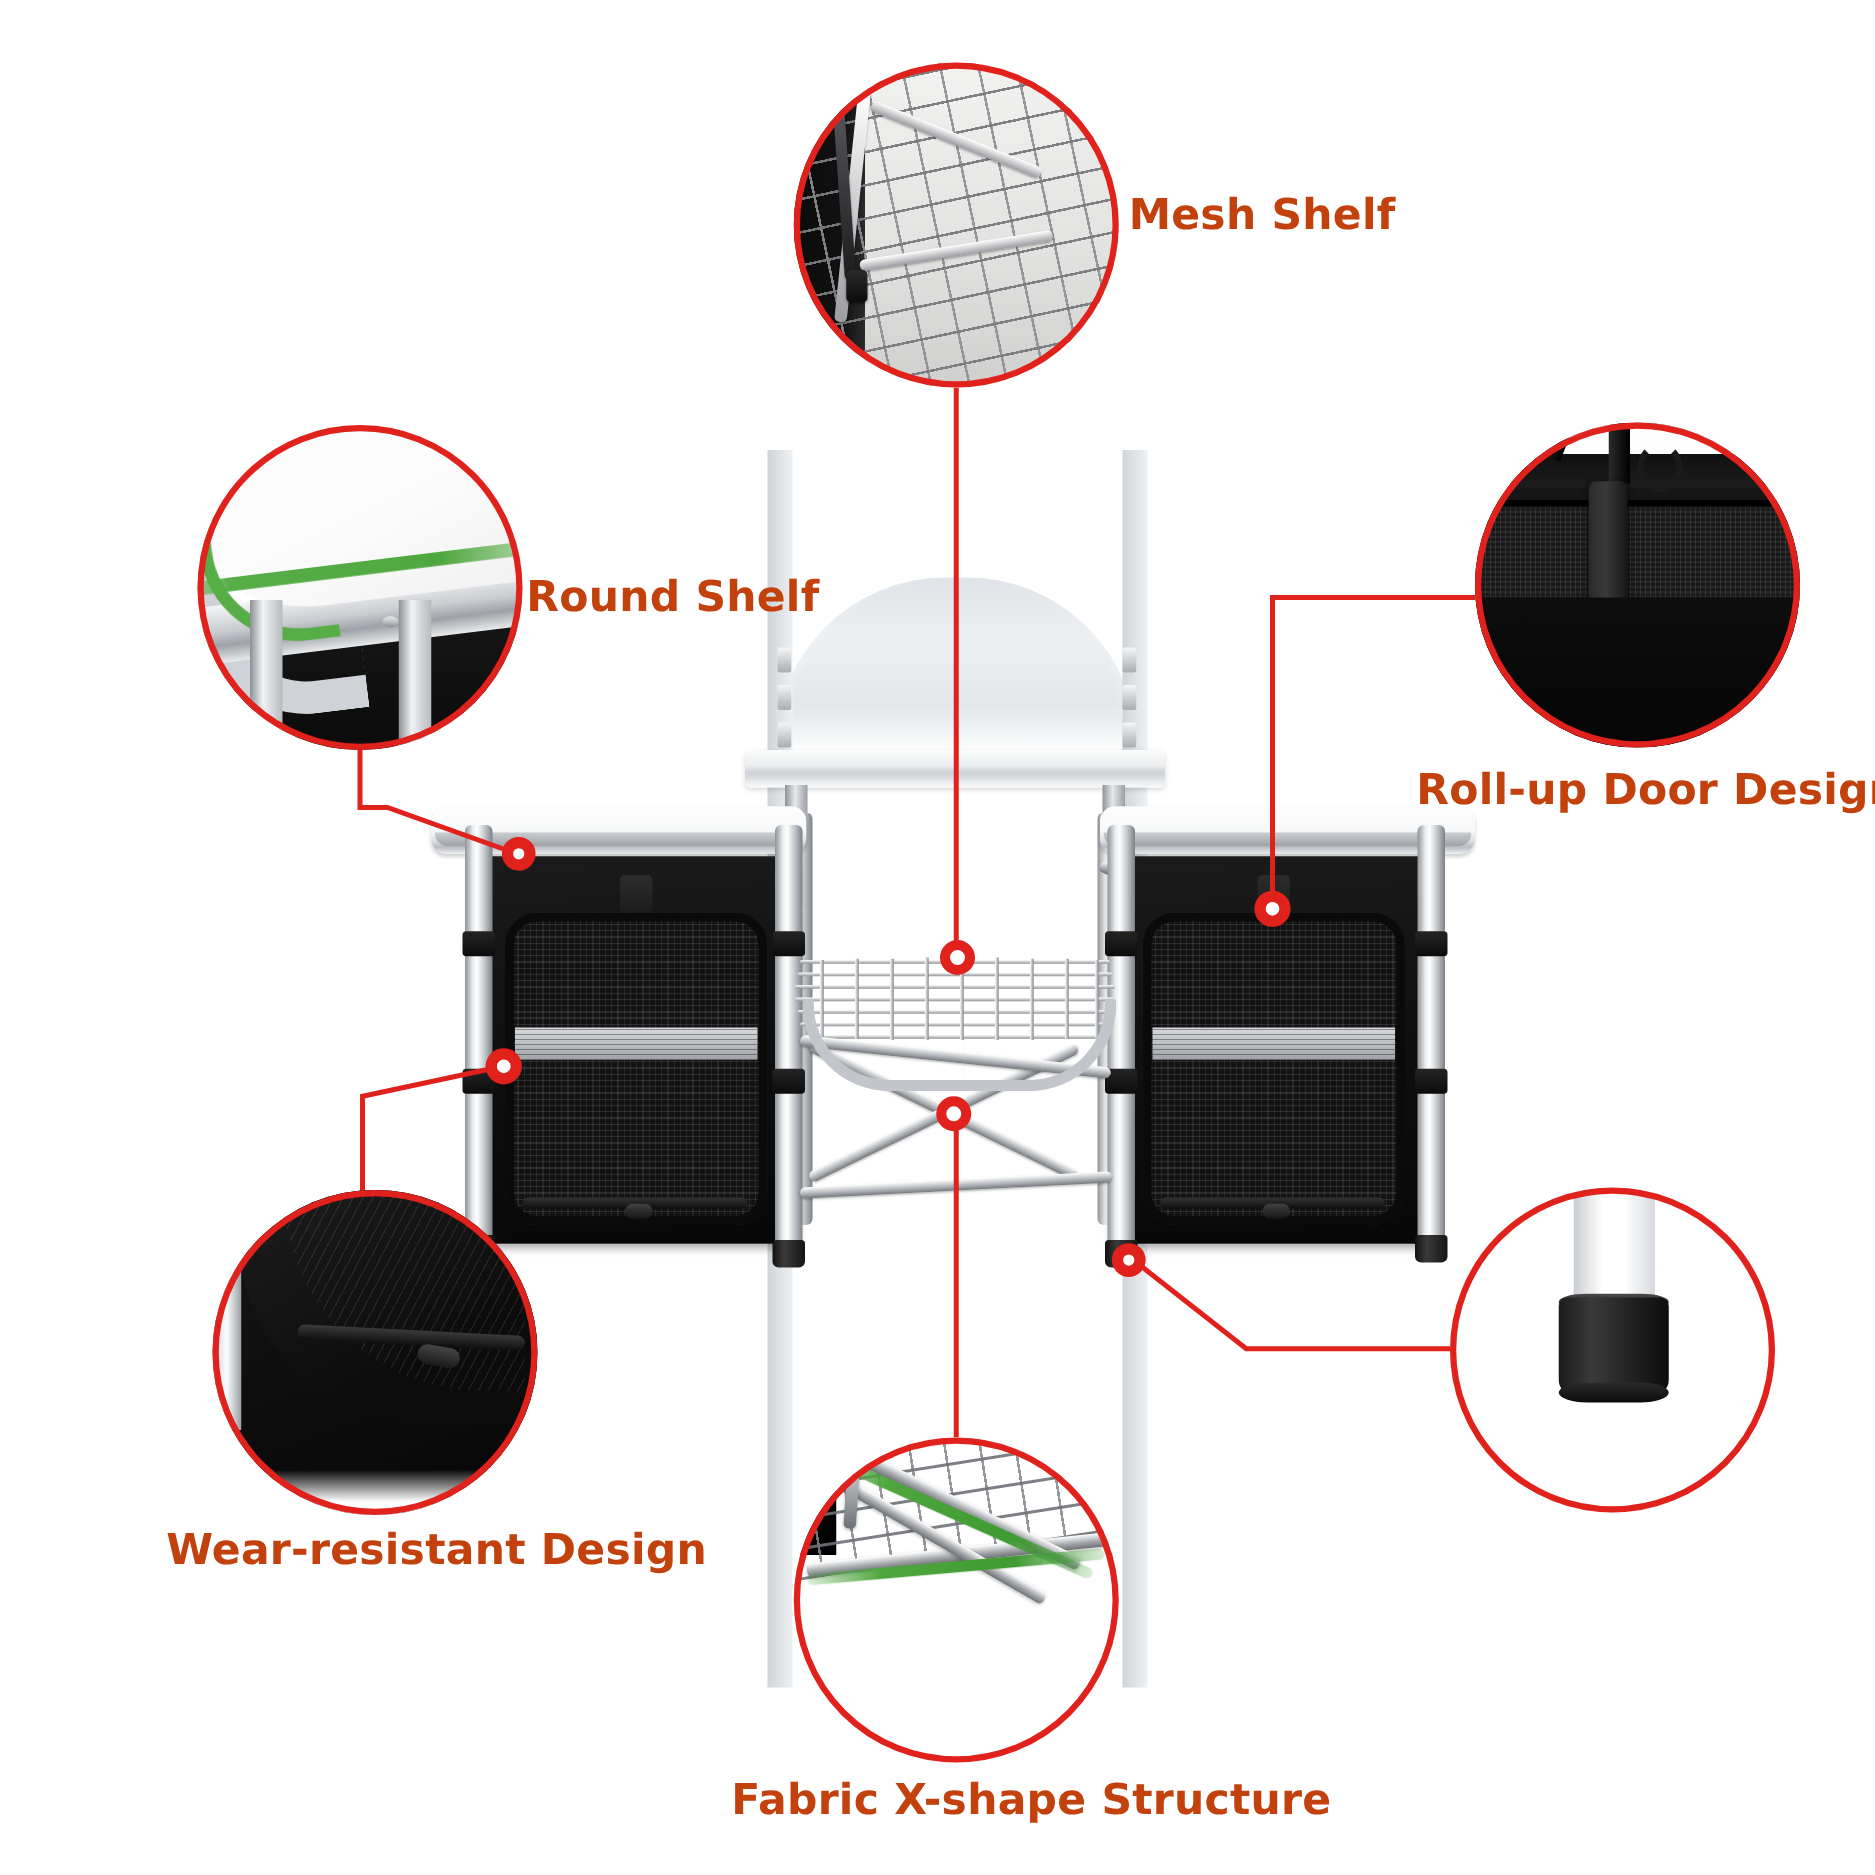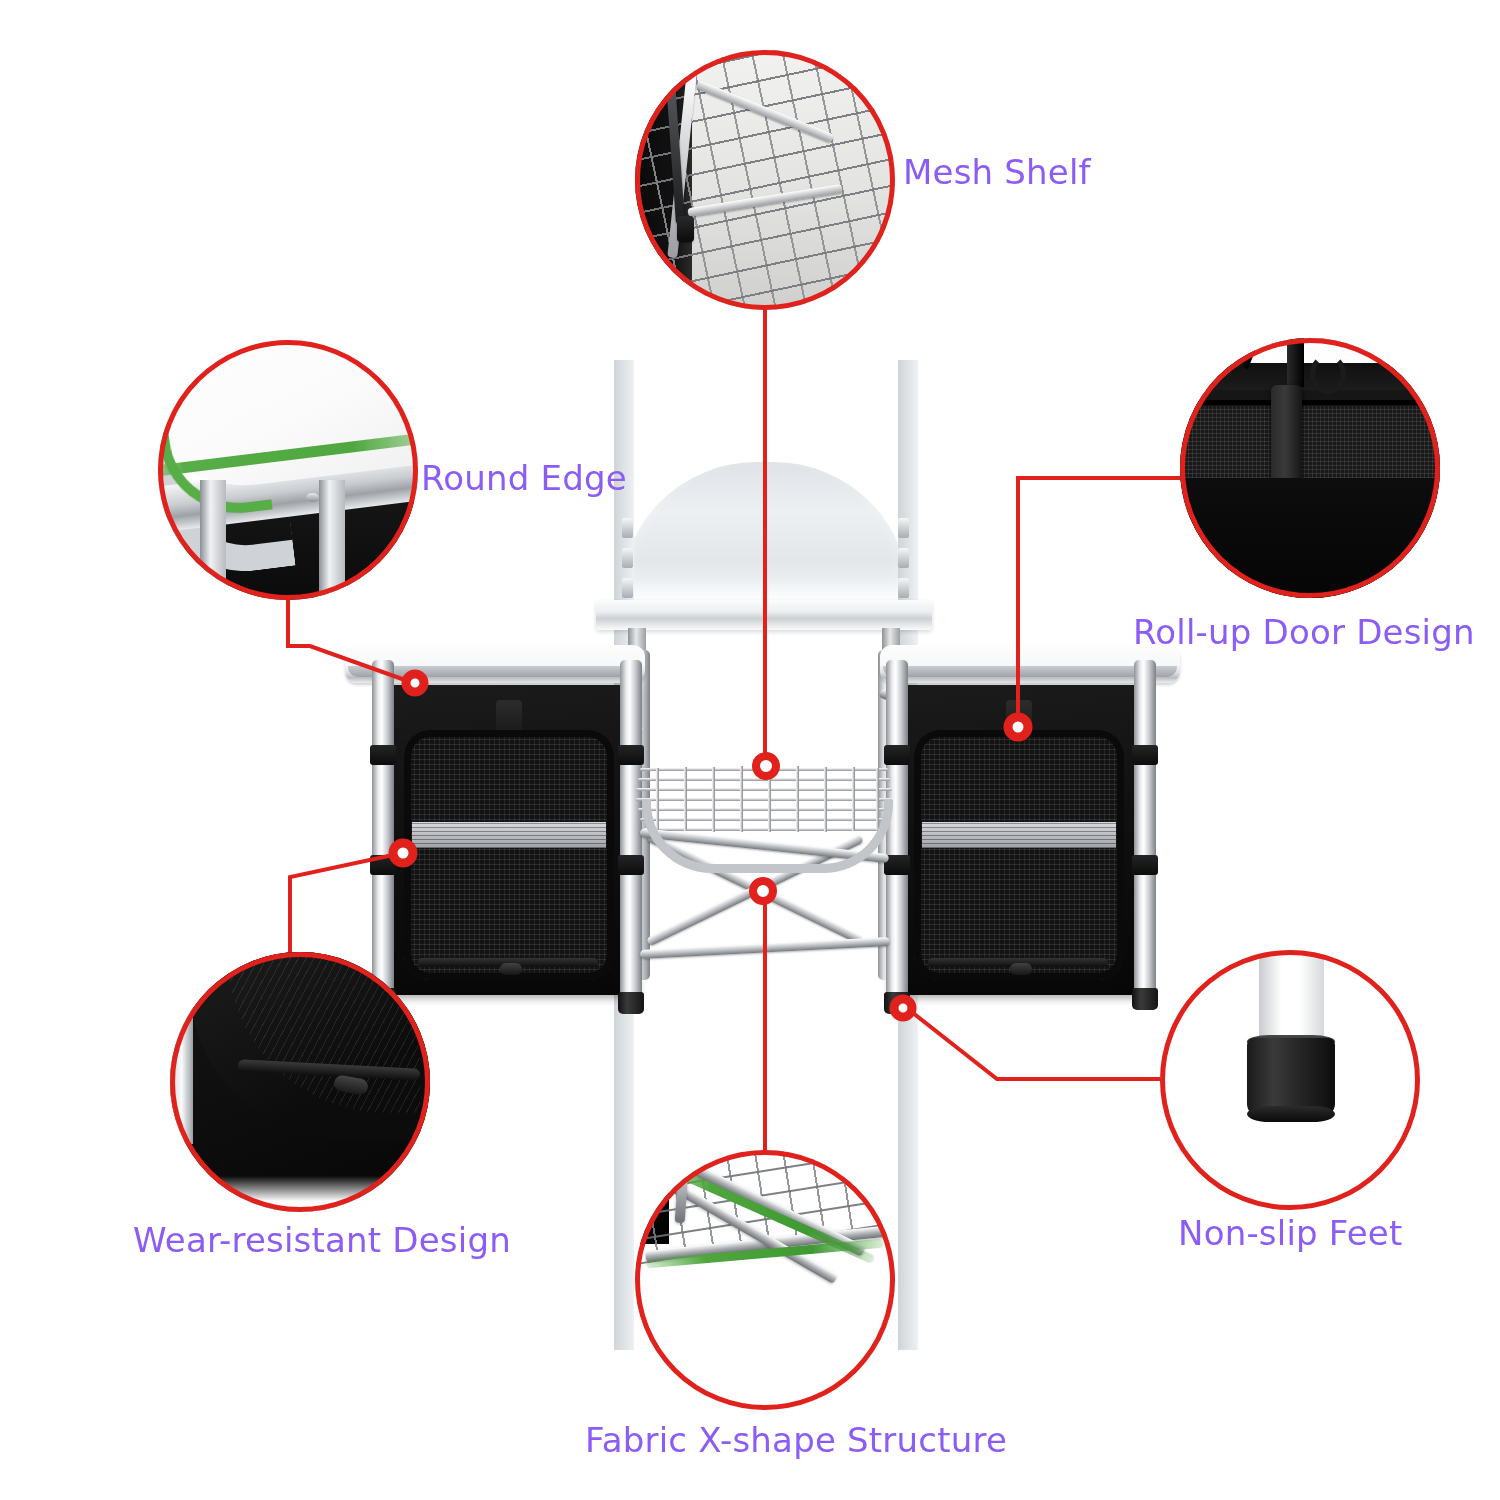--- a/index.html
+++ b/index.html
@@ -12,21 +12,21 @@
   .lines{position:absolute;left:0;top:0;width:1500px;height:1500px;z-index:3;}
 
   
   .callout{position:absolute;border-radius:50%;overflow:hidden;
            box-sizing:border-box;z-index:5;background:#fff;}
   .callout .photo{position:absolute;left:0;top:0;width:100%;height:100%;}
   .ring{position:absolute;border-radius:50%;box-sizing:border-box;
         border:5px solid #e0211c;z-index:6;pointer-events:none;}
 
   
-  .lbl{position:absolute;color:#8b5cf6;font-size:34px;font-weight:400;
+  .lbl{position:absolute;color:#c2410c;font-size:34px;font-weight:700;
        letter-spacing:.2px;white-space:nowrap;z-index:7;}
 
   
   
   .mesh-photo{background:
       linear-gradient(180deg,#f2f2f0 0%,#e3e3e1 55%,#cfcfcd 100%);}
   .mesh-photo .dark{position:absolute;left:0;top:0;width:22%;height:100%;
       background:linear-gradient(90deg,#0a0a0a,#121212 70%,#2a2a2a);}
   .mesh-photo .grid{position:absolute;left:-14%;top:-8%;width:135%;height:120%;
       transform:rotate(-12deg);
@@ -337,21 +337,21 @@
       <div class="rail"></div>
       <div class="tabletop"></div>
       <div class="greencurve"></div>
       <div class="greenline"></div>
       <div class="post" style="left:16%;"></div>
       <div class="post" style="left:62%;"></div>
       <div class="screw" style="left:57%;top:59%;"></div>
     </div>
   </div>
   <div class="ring" style="left:158px;top:340px;width:260px;height:260px;"></div>
-  <div class="lbl" style="left:421px;top:458px;">Round Edge</div>
+  <div class="lbl" style="left:421px;top:458px;">Round Shelf</div>
 
   <div class="callout" style="left:1180px;top:338px;width:260px;height:260px;">
     <div class="photo roll-photo">
       <div class="topband"></div>
       <div class="pole" style="left:41%;"></div>
       <div class="pole" style="left:22%;height:11%;transform:rotate(22deg);"></div>
       <div class="hook" style="left:50%;"></div>
       <div class="seam"></div>
       <div class="meshband"></div>
       <div class="strap" style="left:35%;"></div>
@@ -377,21 +377,20 @@
   <div class="callout" style="left:1160px;top:950px;width:260px;height:260px;">
     <div class="photo feet-photo">
       <div class="side"></div>
       <div class="tube"></div>
       <div class="capTop"></div>
       <div class="cap"></div>
       <div class="capBot"></div>
     </div>
   </div>
   <div class="ring" style="left:1160px;top:950px;width:260px;height:260px;"></div>
-  <div class="lbl" style="left:1178px;top:1213px;">Non-slip Feet</div>
 
   <div class="callout" style="left:635px;top:1150px;width:260px;height:260px;">
     <div class="photo xsh-photo">
       <div class="blackbit"></div>
       <div class="meshtop"></div>
       <div class="tube" style="left:4%;top:34%;width:96%;height:11px;transform:rotate(-6deg);"></div>
       <div class="tube" style="left:6%;top:18%;width:86%;height:11px;transform:rotate(26deg);"></div>
       <div class="tube" style="left:10%;top:30%;width:72%;height:10px;transform:rotate(30deg);"></div>
       <div class="tube" style="left:16%;top:2%;width:10px;height:26%;transform:rotate(4deg);"></div>
       <div class="green" style="left:4%;top:22%;width:92%;transform:rotate(24deg);"></div>

